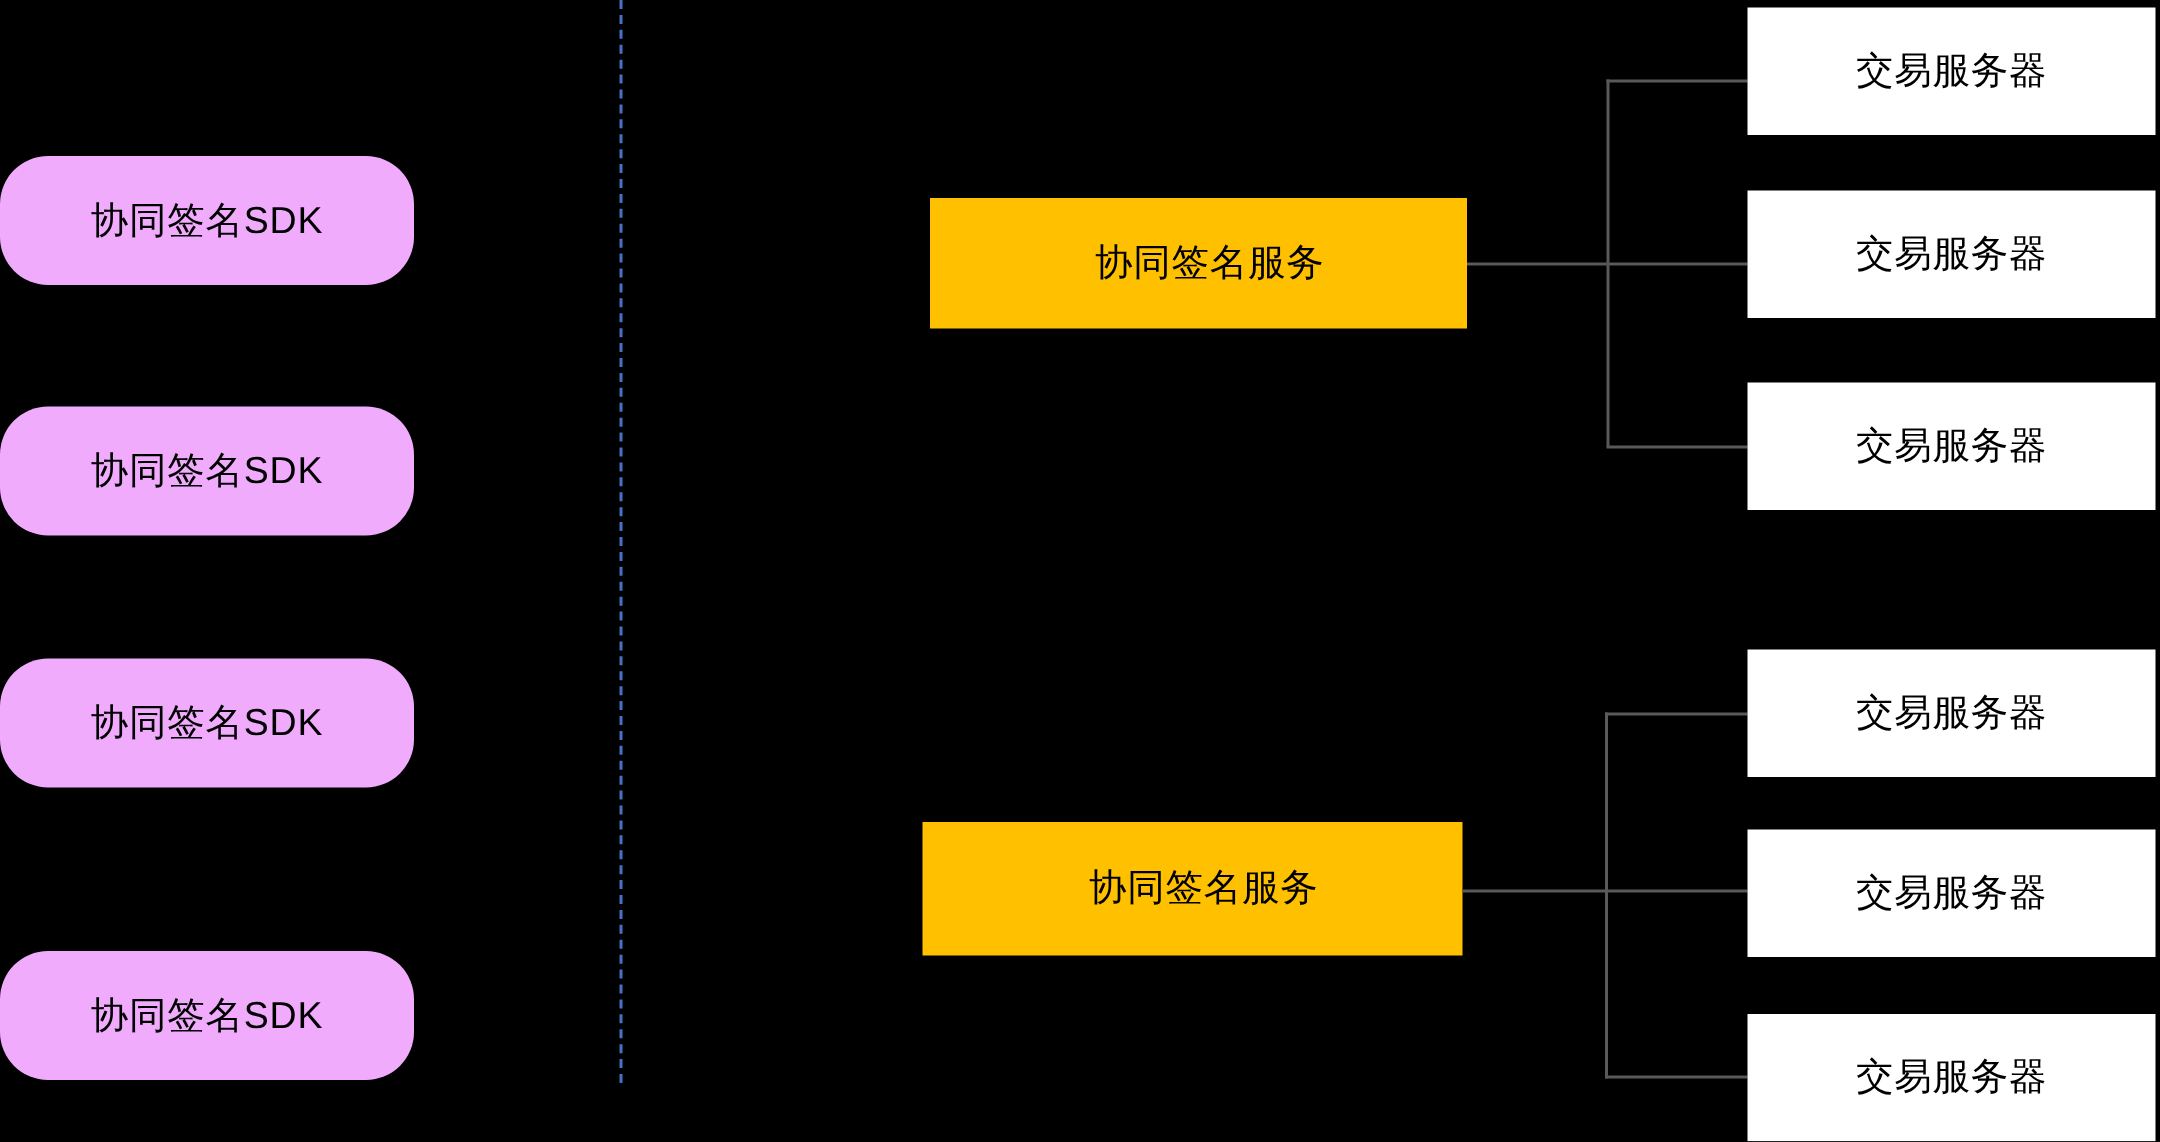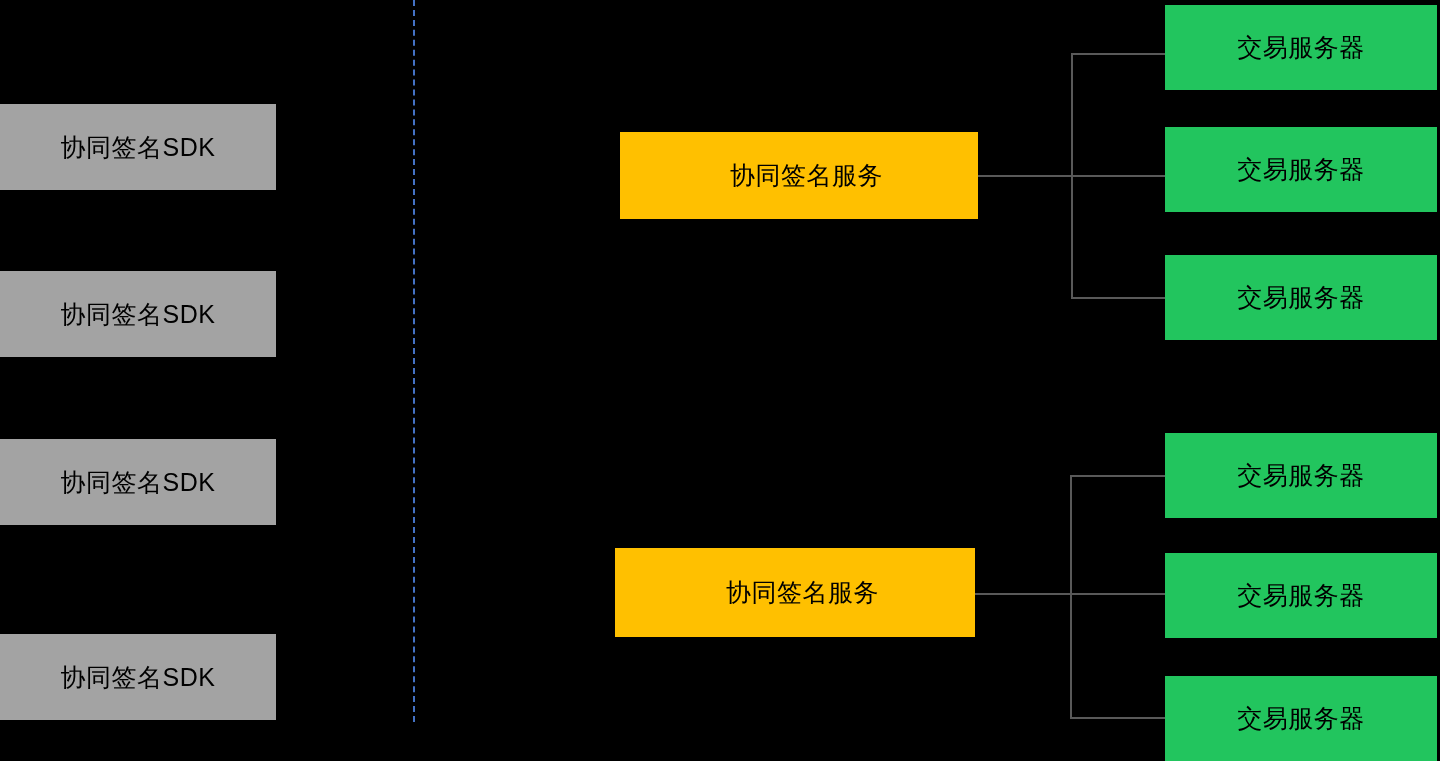--- a/index.html
+++ b/index.html
@@ -23,28 +23,29 @@
     align-items: center;
     justify-content: center;
     text-align: center;
     color: #000000;
     font-size: 25px;
     line-height: 1.15;
     letter-spacing: 0.5px;
     white-space: nowrap;
   }
   .node-sdk {
-    background: #a3a3a3;
+    background: #f0abfc;
+    border-radius: 32px;
   }
   .node-service {
     background: #ffc000;
     padding-left: 15px;
   }
   .node-server {
-    background: #22c55e;
+    background: #ffffff;
   }
   .divider {
     position: absolute;
     width: 0;
     border-left: 2px dashed #4472c4;
   }
   .conn {
     position: absolute;
     background: #595959;
   }

